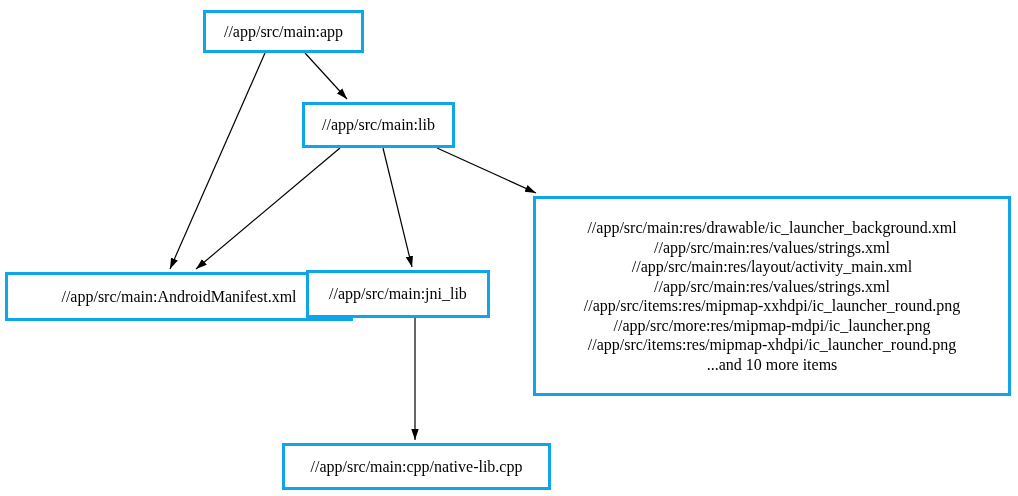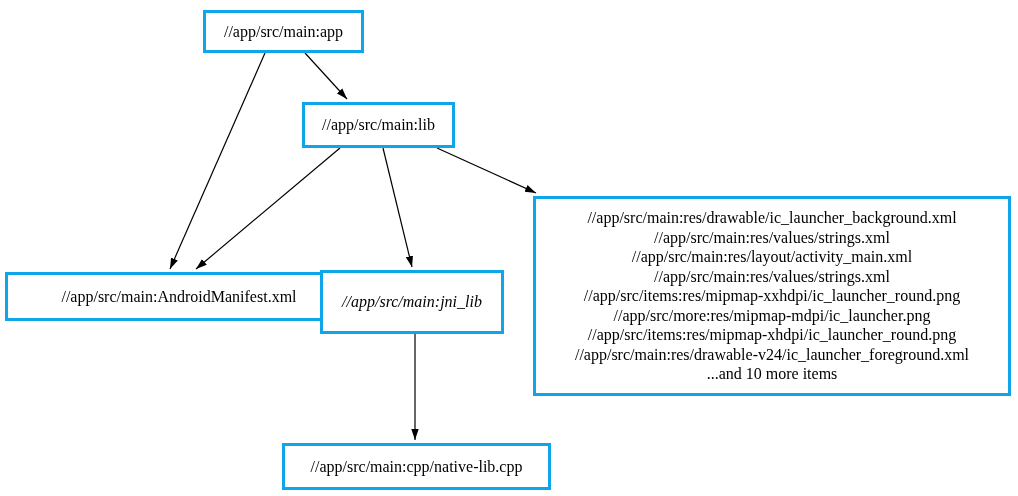--- a/index.html
+++ b/index.html
@@ -33,21 +33,21 @@
     align-items: center;
     justify-content: center;
     text-align: center;
     font-size: 16px;
     line-height: 20px;
     white-space: nowrap;
   }
   .node-app      { left: 203px; top: 10px;  width: 161px; height: 43px; }
   .node-lib      { left: 302px; top: 102px; width: 153px; height: 46px; }
   .node-manifest { left: 5px;   top: 272px; width: 348px; height: 49px; }
-  .node-jni      { left: 320px; top: 270px; width: 184px; height: 64px; font-style: italic; }
+  .node-jni      { left: 306px; top: 270px; width: 184px; height: 48px; }
   .node-native   { left: 282px; top: 443px; width: 269px; height: 47px; }
   .node-res {
     left: 533px; top: 196px; width: 478px; height: 200px;
     flex-direction: column;
     justify-content: center;
   }
   .res-line {
     font-size: 16px;
     line-height: 19.5px;
     white-space: nowrap;
@@ -89,21 +89,20 @@
   </div>
 
   <div class="node node-res">
     <div class="res-line">//app/src/main:res/drawable/ic_launcher_background.xml</div>
     <div class="res-line">//app/src/main:res/values/strings.xml</div>
     <div class="res-line">//app/src/main:res/layout/activity_main.xml</div>
     <div class="res-line">//app/src/main:res/values/strings.xml</div>
     <div class="res-line">//app/src/items:res/mipmap-xxhdpi/ic_launcher_round.png</div>
     <div class="res-line">//app/src/more:res/mipmap-mdpi/ic_launcher.png</div>
     <div class="res-line">//app/src/items:res/mipmap-xhdpi/ic_launcher_round.png</div>
-    <div class="res-line">//app/src/main:res/drawable-v24/ic_launcher_foreground.xml</div>
     <div class="res-line">...and 10 more items</div>
   </div>
 
   <div class="node node-native">
     <span>//app/src/main:cpp/native-lib.cpp</span>
   </div>
 
 </div>
 
 </body></html>

